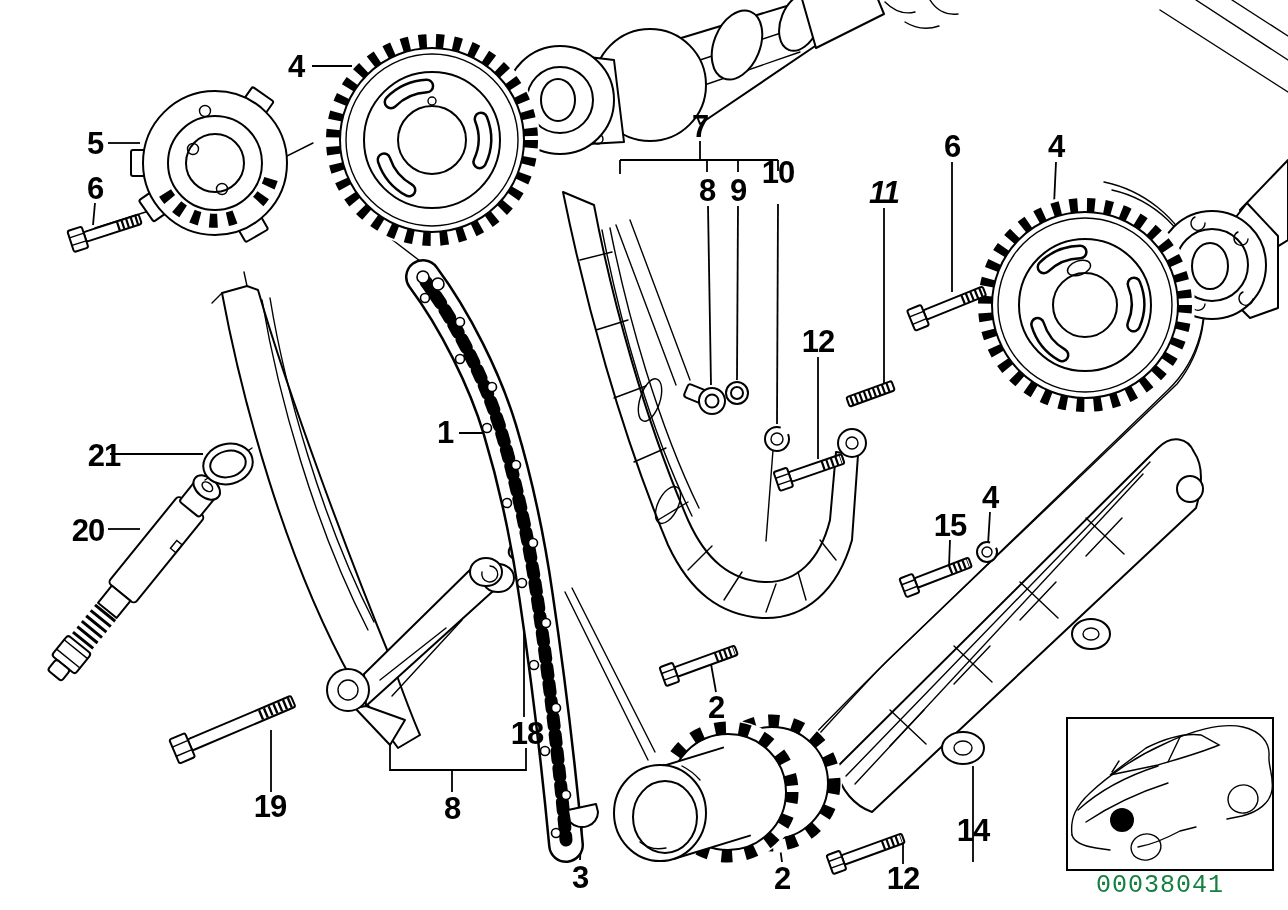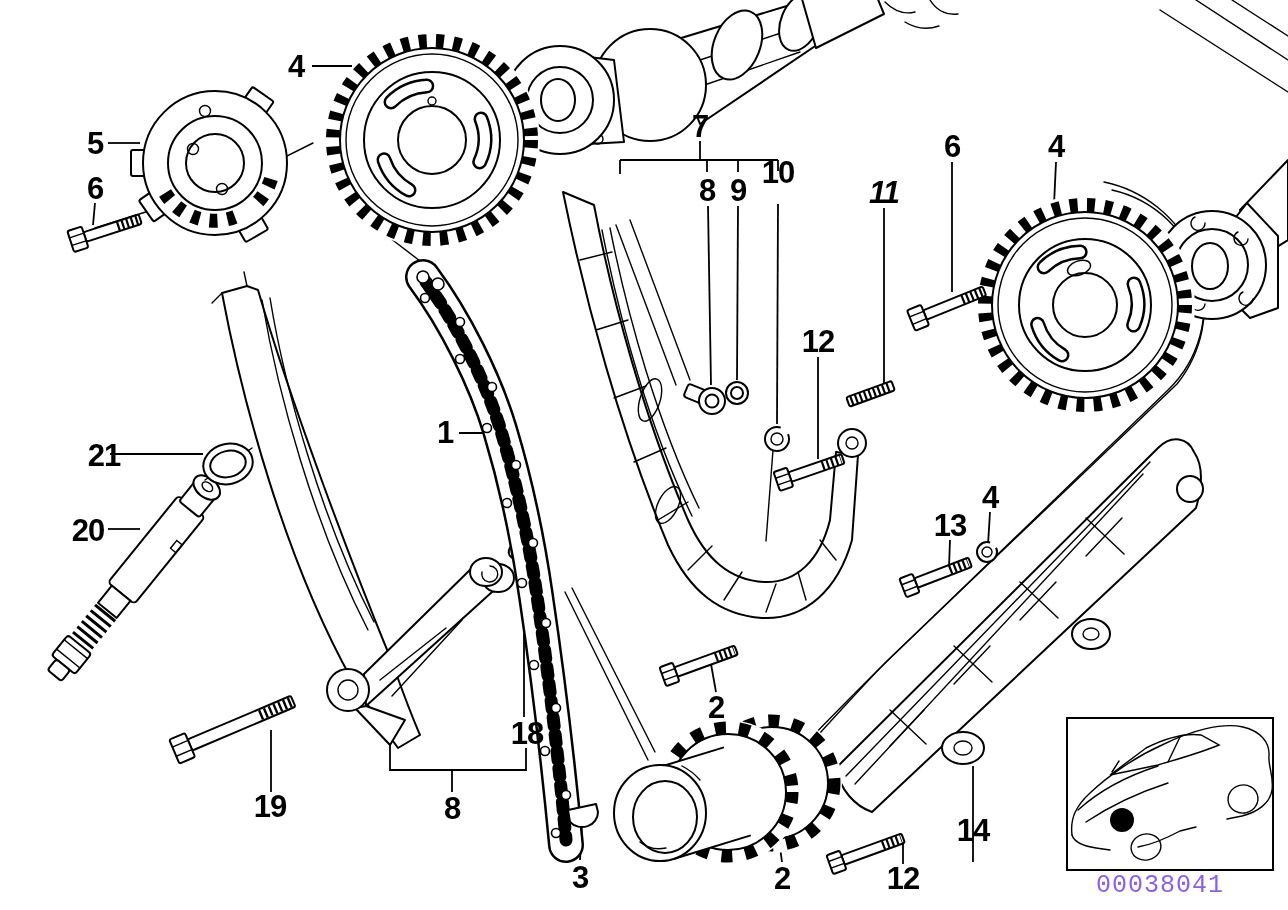--- a/index.html
+++ b/index.html
@@ -5,21 +5,21 @@
   html,body{margin:0;padding:0;background:#fff;}
   #stage{position:relative;width:1288px;height:910px;background:#fff;overflow:hidden;
          font-family:"Liberation Sans", sans-serif;}
   #art{position:absolute;left:0;top:0;}
   .callout{position:absolute;transform:translate(-50%,-50%);
            font-family:"Liberation Sans", sans-serif;
            font-weight:700;font-size:31px;color:#000;line-height:1;
            letter-spacing:-1px;white-space:nowrap;}
   .idcode{position:absolute;transform:translate(-50%,-50%);
           font-family:"Liberation Mono", monospace;
-          font-size:25px;color:#8b5cf6;letter-spacing:1px;}
+          font-size:25px;color:#15803d;letter-spacing:1px;}
   
   .ln{fill:none;stroke:#000;stroke-width:2;stroke-linecap:round;stroke-linejoin:round;}
   .tn{fill:none;stroke:#000;stroke-width:1.4;stroke-linecap:round;}
   .wf{fill:#fff;stroke:#000;stroke-width:2;stroke-linejoin:round;}
   .wh{fill:#fff;stroke:none;}
   .ld{fill:none;stroke:#000;stroke-width:1.8;stroke-linecap:butt;}
 </style>
 </head>
 <body>
 
@@ -377,21 +377,21 @@
   <div class="callout" style="left:952px;top:146px;">6</div>
   <div class="callout" style="left:700px;top:126px;">7</div>
   <div class="callout" style="left:707px;top:190px;">8</div>
   <div class="callout" style="left:738px;top:190px;">9</div>
   <div class="callout" style="left:778px;top:172px;">10</div>
   <div class="callout" style="left:884px;top:192px;font-style:italic;">11</div>
   <div class="callout" style="left:818px;top:341px;">12</div>
   <div class="callout" style="left:903px;top:878px;">12</div>
   <div class="callout" style="left:716px;top:707px;">2</div>
   <div class="callout" style="left:973px;top:830px;">14</div>
-  <div class="callout" style="left:950px;top:525px;">13</div>
+  <div class="callout" style="left:950px;top:525px;">15</div>
   <div class="callout" style="left:990px;top:497px;">4</div>
   <div class="callout" style="left:452px;top:808px;">8</div>
   <div class="callout" style="left:527px;top:733px;">18</div>
   <div class="callout" style="left:270px;top:806px;">19</div>
   <div class="callout" style="left:88px;top:530px;">20</div>
   <div class="callout" style="left:74px;top:455px;margin-left:30px;">21</div>
 
   <div class="idcode" style="left:1160px;top:885px;">00038041</div>
 </div>
 

